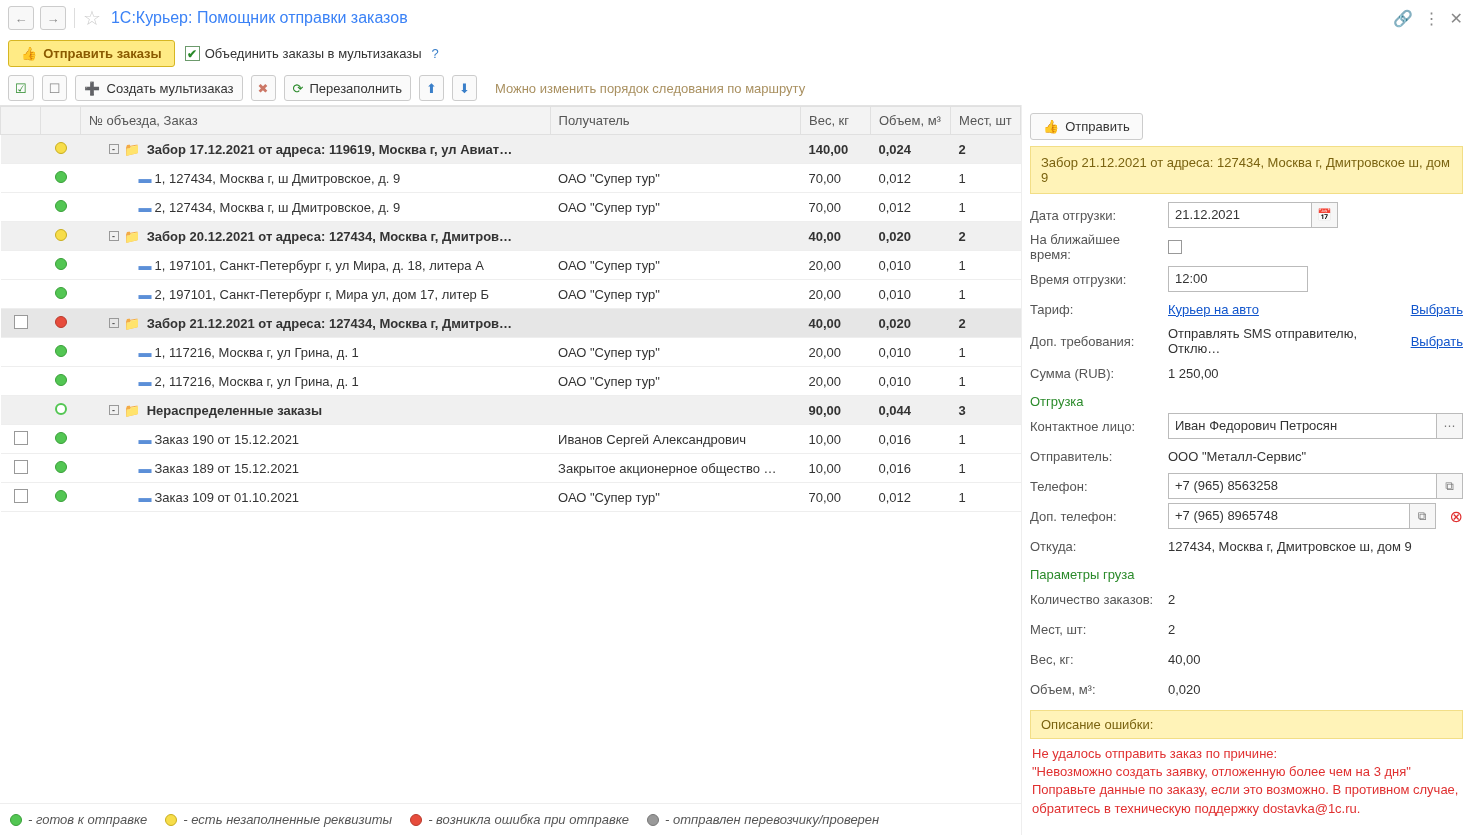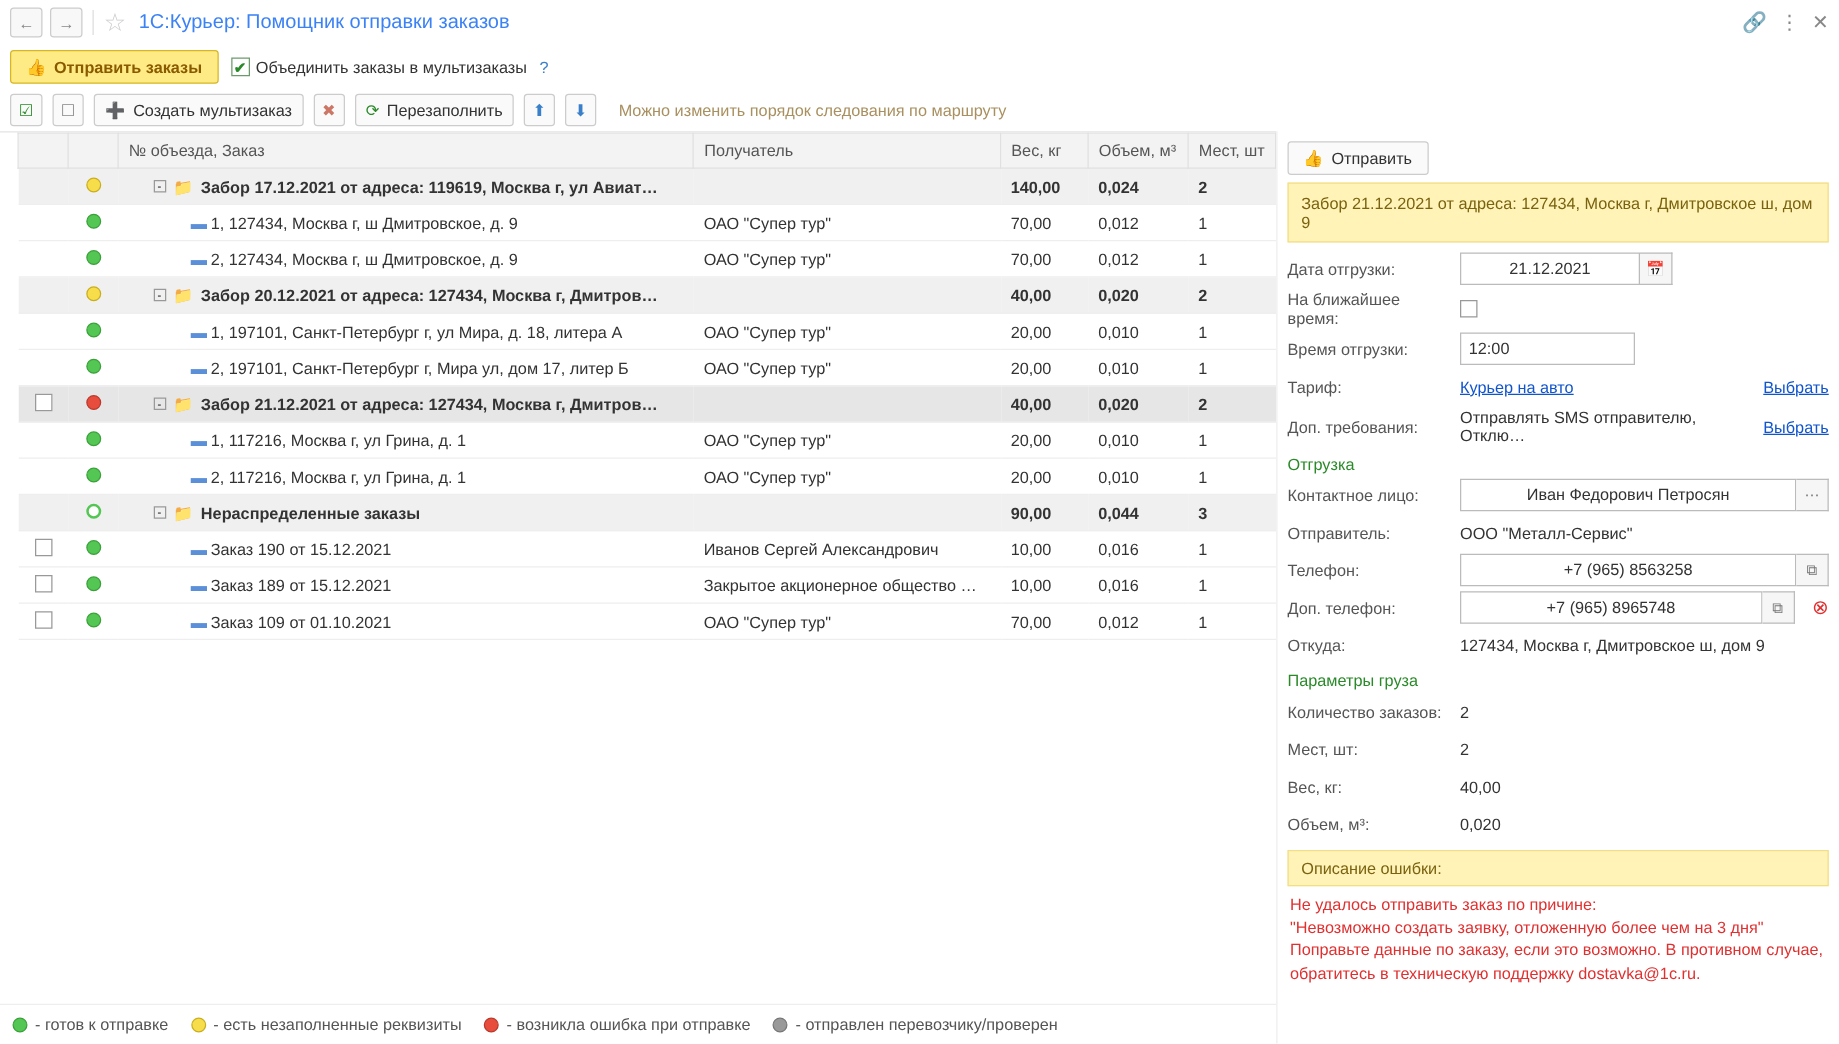--- a/index.html
+++ b/index.html
@@ -23,21 +23,21 @@
   
   .toolbar2{display:flex;align-items:center;padding:4px 8px;gap:8px;}
   .tbtn{border:1px solid #ccc;background:#fafafa;border-radius:3px;padding:4px 8px;height:26px;display:flex;align-items:center;gap:6px;cursor:pointer;color:#333;}
   .tbtn.icon{padding:4px 6px;}
   .tb-hint{color:#a99060;margin-left:10px;}
   
   .main{flex:1;display:flex;min-height:0;}
   .left{flex:1;display:flex;flex-direction:column;border-top:1px solid #e3e3e3;}
   .right{width:450px;border-left:1px solid #eee;display:flex;flex-direction:column;padding:6px 8px 0 8px;}
   
-  .tbl{flex:1;overflow:auto;padding-left:14px;}
+  .tbl{flex:1;overflow:auto;}
   table{width:100%;border-collapse:collapse;}
   th{background:#f3f3f3;border:1px solid #e0e0e0;font-weight:normal;color:#555;padding:6px 8px;text-align:left;font-size:13px;}
   th.r,td.r{text-align:left;}
   td{border-bottom:1px solid #eee;padding:5px 8px;height:29px;vertical-align:middle;}
   .col-chk{width:40px;text-align:center;}
   .col-status{width:40px;text-align:center;}
   tr.group td{background:#f0f0f0;font-weight:bold;}
   tr.group.selected td{background:#e6e6e6;}
   .dot{width:12px;height:12px;border-radius:50%;display:inline-block;}
   .dot.green{background:#53c653;border:1px solid #3aa03a;}
@@ -57,28 +57,28 @@
   .r-btn{border:1px solid #ccc;background:#fafafa;border-radius:3px;padding:5px 12px;display:inline-flex;align-items:center;gap:6px;cursor:pointer;}
   .r-banner{background:#fff3b8;border:1px solid #f2de87;padding:8px 10px;color:#7a6310;margin-bottom:6px;}
   .r-banner2{background:#fff3b8;border:1px solid #f2de87;padding:6px 10px;color:#7a6310;margin-top:6px;}
   .fld{display:flex;align-items:center;min-height:30px;gap:8px;padding:2px 0;}
   .fld .lbl{width:130px;color:#555;}
   .fld .val{flex:1;}
   .fld a{color:#1155cc;text-decoration:underline;cursor:pointer;}
   .fld .link-right{margin-left:auto;}
   .inp{border:1px solid #bbb;padding:4px 6px;height:26px;background:#fff;}
   .inp-wrap{display:flex;align-items:center;flex:1;}
-  .inp-wrap .inp{flex:1;text-align:center;}
+  .inp-wrap .inp{flex:1;}
   .inp-btn{width:26px;height:26px;border:1px solid #bbb;border-left:none;background:#f6f6f6;display:flex;align-items:center;justify-content:center;color:#777;cursor:pointer;font-size:12px;}
   .err-icon{color:#e03030;font-size:16px;margin-left:6px;}
   .section-title{color:#2a8a2a;margin:6px 0 2px 0;}
   .err-text{color:#e03030;padding:6px 2px;line-height:1.4;}
   
   .legend{border-top:1px solid #eee;padding:8px 10px;display:flex;gap:18px;align-items:center;color:#555;}
-  .legend .item{display:flex;align-items:center;gap:6px;}
+  .legend .item{display:flex;align-items:center;gap:6px;font-style:italic;}
 </style>
 </head>
 <body>
 
 <div class="window">
 
   <div class="titlebar">
     <div class="nav-btn">←</div>
     <div class="nav-btn">→</div>
     <div class="nav-sep"></div>
@@ -391,20 +391,24 @@
         <a>Курьер на авто</a>
         <a class="link-right">Выбрать</a>
         </div>
 
       <div class="fld">
           <span class="lbl">Доп. требования:</span>
         <span class="val">Отправлять SMS отправителю, Отклю…</span>
         <a class="link-right">Выбрать</a>
         </div>
 
+      <div class="fld">
+          <span class="lbl">Сумма (RUB):</span>
+        <span>1 250,00</span>
+        </div>
 
       <div class="section-title">Отгрузка</div>
 
       <div class="fld">
           <span class="lbl">Контактное лицо:</span>
         <div class="inp-wrap">
             <div class="inp">Иван Федорович Петросян</div>
         <div class="inp-btn">⋯</div>
           </div>
         </div>

